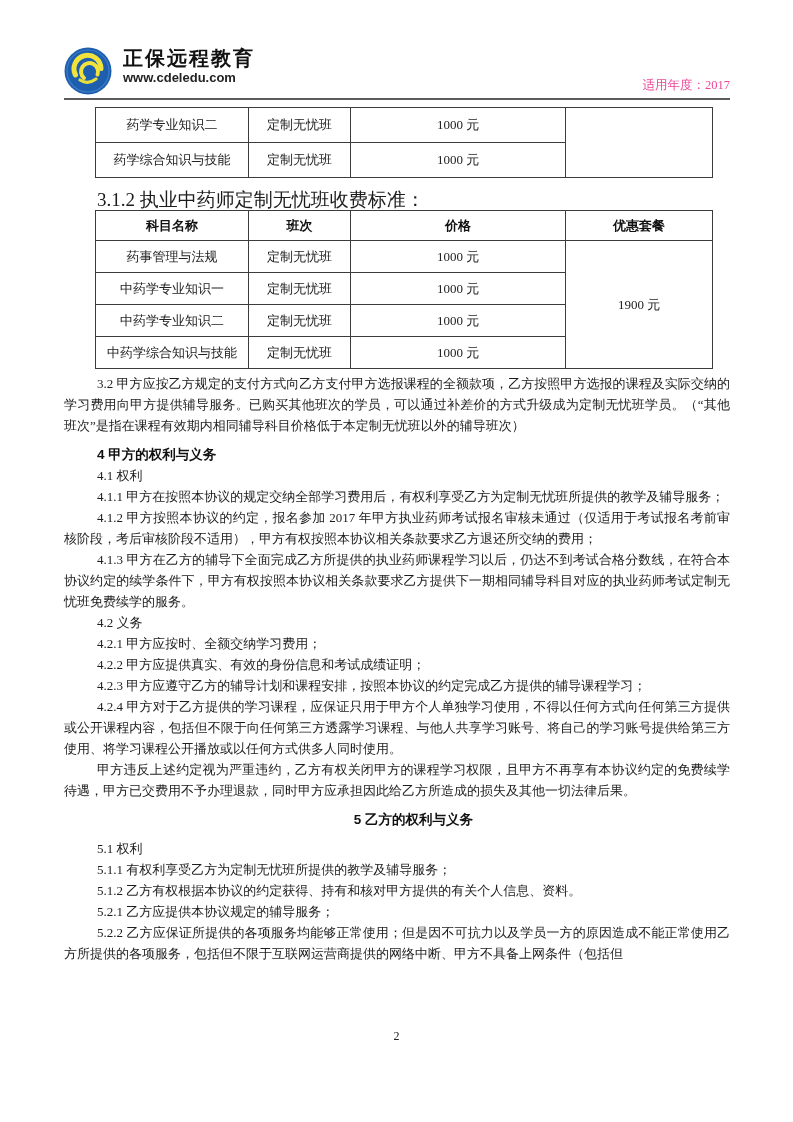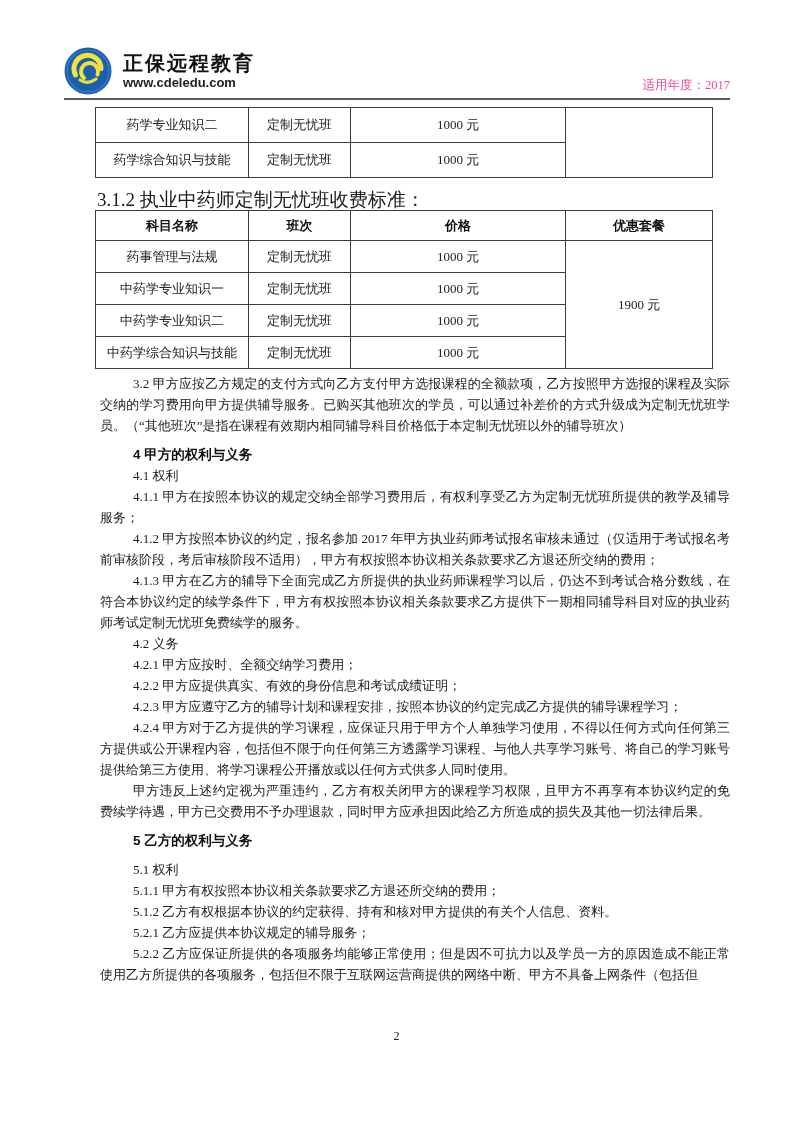--- a/index.html
+++ b/index.html
@@ -10,21 +10,21 @@
     font-family:"Liberation Serif","DejaVu Serif",serif;
     color:#1c1c1c;
   }
   .inner { padding:48px 63px 0 64px; }
 
   
   .doc-header {
     display:flex; justify-content:space-between; align-items:flex-end;
     border-bottom:2px solid #5c5c5c; padding-bottom:3px; height:52px;
   }
-  .logo-wrap { display:flex; align-items:center; gap:11px; }
+  .logo-wrap { display:flex; align-items:flex-start; gap:11px; }
   .logo-badge { width:48px; height:48px; flex:0 0 auto; }
   .brand-text { display:flex; flex-direction:column; justify-content:center; line-height:1.1; }
   .brand-name {
     font-family:"Liberation Sans","DejaVu Sans",sans-serif;
     font-weight:bold; font-size:20px; letter-spacing:2px; color:#111;
   }
   .brand-url {
     font-family:"Liberation Sans","DejaVu Sans",sans-serif;
     font-weight:bold; font-size:13px; color:#222; margin-top:2px;
   }
@@ -41,35 +41,35 @@
   }
   table.price-table th {
     font-family:"Liberation Sans","DejaVu Sans",sans-serif;
     font-weight:bold; font-size:13px; color:#111; height:30px;
   }
   .t-cont { margin-top:7px; }
   .t-cont td { height:35px; }
   .t-main td { height:32px; }
 
   
-  .body-text { margin-top:4px;margin-left:36px; }
+  .body-text { margin-top:4px; }
   .para {
     font-size:13px; line-height:21px; text-align:justify;
     text-indent:33px; color:#1c1c1c;
   }
   .table-caption {
     font-size:19px; line-height:21px; text-indent:33px; margin-top:11px;
   }
   .sec-heading {
     font-family:"Liberation Sans","DejaVu Sans",sans-serif;
     font-weight:bold; font-size:13.5px; line-height:21px;
     text-indent:33px; color:#111;
   }
   .h-gap-top { margin-top:8px; }
-  .h-gap-both { margin-top:8px; margin-bottom:8px; }
+  .h-gap-both { margin-top:8px; margin-bottom:8px;text-align:center; }
 
   
   .page-num {
     position:absolute; bottom:78px; left:0; width:100%;
     text-align:center; font-size:12px; color:#222;
   }
 </style>
 </head>
 <body>
 
@@ -167,21 +167,21 @@
       <p class="para">4.1.3 甲方在乙方的辅导下全面完成乙方所提供的执业药师课程学习以后，仍达不到考试合格分数线，在符合本协议约定的续学条件下，甲方有权按照本协议相关条款要求乙方提供下一期相同辅导科目对应的执业药师考试定制无忧班免费续学的服务。</p>
       <p class="para">4.2 义务</p>
       <p class="para">4.2.1 甲方应按时、全额交纳学习费用；</p>
       <p class="para">4.2.2 甲方应提供真实、有效的身份信息和考试成绩证明；</p>
       <p class="para">4.2.3 甲方应遵守乙方的辅导计划和课程安排，按照本协议的约定完成乙方提供的辅导课程学习；</p>
       <p class="para">4.2.4 甲方对于乙方提供的学习课程，应保证只用于甲方个人单独学习使用，不得以任何方式向任何第三方提供或公开课程内容，包括但不限于向任何第三方透露学习课程、与他人共享学习账号、将自己的学习账号提供给第三方使用、将学习课程公开播放或以任何方式供多人同时使用。</p>
       <p class="para">甲方违反上述约定视为严重违约，乙方有权关闭甲方的课程学习权限，且甲方不再享有本协议约定的免费续学待遇，甲方已交费用不予办理退款，同时甲方应承担因此给乙方所造成的损失及其他一切法律后果。</p>
 
       <div class="sec-heading h-gap-both">5 乙方的权利与义务</div>
       <p class="para">5.1 权利</p>
-      <p class="para">5.1.1 甲方有权按照本协议相关条款要求乙方退还所交纳的费用；</p>
+      <p class="para">5.1.1 有权利享受乙方为定制无忧班所提供的教学及辅导服务；</p>
       <p class="para">5.1.2 乙方有权根据本协议的约定获得、持有和核对甲方提供的有关个人信息、资料。</p>
       <p class="para">5.2.1 乙方应提供本协议规定的辅导服务；</p>
       <p class="para">5.2.2 乙方应保证所提供的各项服务均能够正常使用；但是因不可抗力以及学员一方的原因造成不能正常使用乙方所提供的各项服务，包括但不限于互联网运营商提供的网络中断、甲方不具备上网条件（包括但</p>
     </div>
 
   </div>
 
   <div class="page-num">2</div>
 </div>
 

